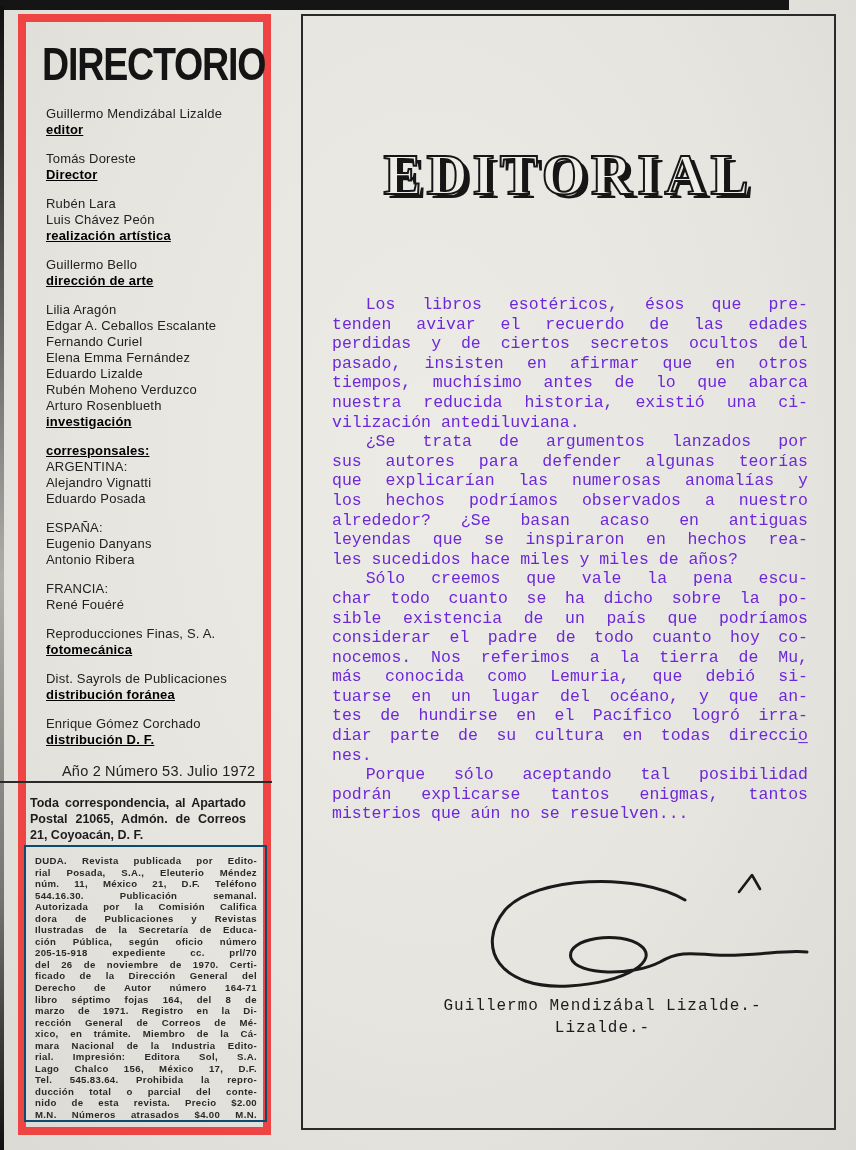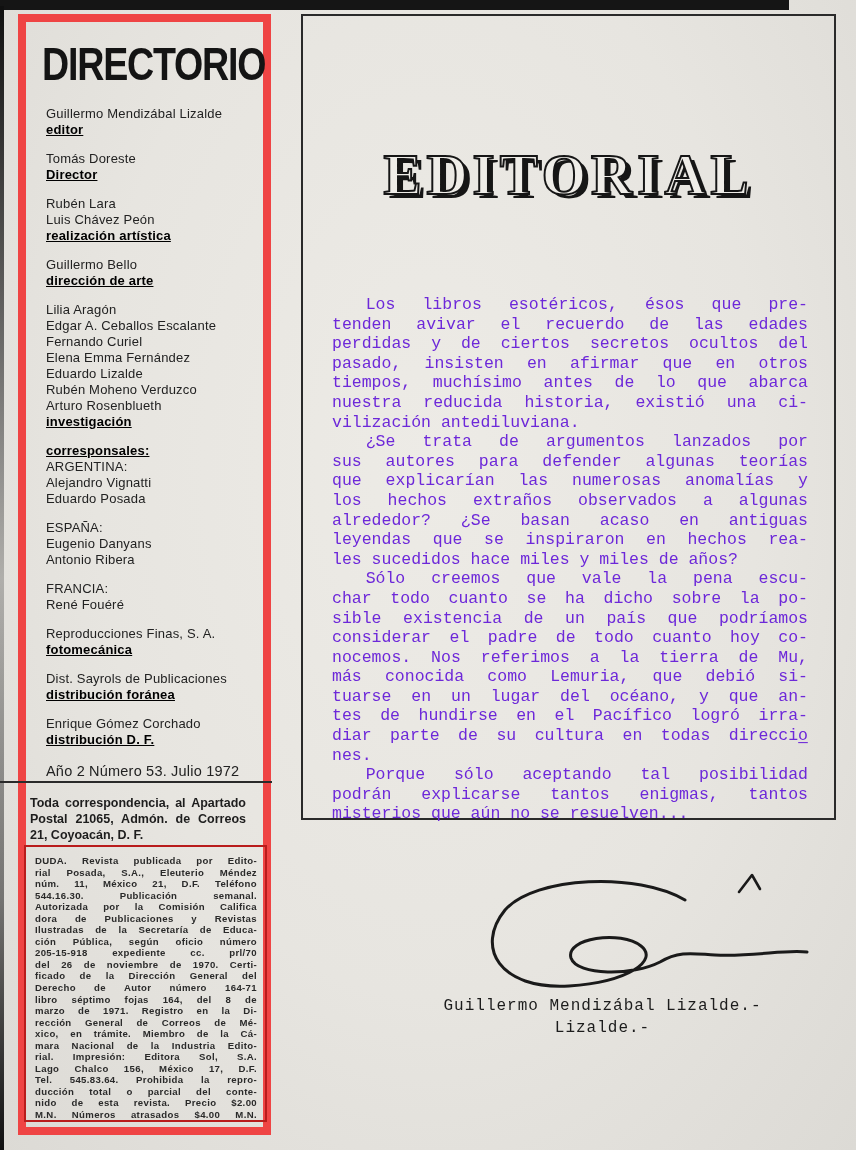--- a/index.html
+++ b/index.html
@@ -15,33 +15,33 @@
 
   
   .dir-panel{position:absolute;left:18px;top:14px;width:253px;height:1121px;
     border:8px solid #ef4444;box-sizing:border-box;}
   .dir-heading{margin:14px 0 0 16px;font-size:47px;font-weight:bold;letter-spacing:-1.5px;
     transform:scaleX(.8);transform-origin:left center;white-space:nowrap;color:#141414;}
   .dir-groups{margin:15px 0 0 20px;width:218px;}
   .dir-group{margin-bottom:13px;}
   .dir-line{font-size:13px;line-height:16px;letter-spacing:.2px;color:#222;}
   .dir-line.bold{font-weight:bold;color:#000000;text-decoration:underline;}
-  .issue-line{position:absolute;left:20px;top:741px;font-size:14.5px;letter-spacing:.2px;color:#222;}
+  .issue-line{position:absolute;left:36px;top:741px;font-size:14.5px;letter-spacing:.2px;color:#222;}
   .rule{position:absolute;left:0;top:781px;width:272px;height:2px;background:#2a2a2a;}
   .corr{position:absolute;left:30px;top:795px;width:216px;font-weight:bold;
     font-size:12.5px;line-height:16px;color:#1d1d1d;}
   .corr .jline{text-align:justify;text-align-last:justify;}
   .corr .jline.noj{text-align-last:left;}
   .legal-box{position:absolute;left:24px;top:845px;width:243px;height:277px;
-    border:2px solid #b91c1c;box-sizing:border-box;padding:8px 8px 0 9px;}
+    border:2px solid #0c4a6e;box-sizing:border-box;padding:8px 8px 0 9px;}
   .legal-line{font-size:9.6px;line-height:11.55px;font-weight:bold;letter-spacing:.35px;
     color:#2a2a2a;text-align:justify;text-align-last:justify;}
 
   
-  .ed-panel{position:absolute;left:301px;top:14px;width:535px;height:806px;
+  .ed-panel{position:absolute;left:301px;top:14px;width:535px;height:1116px;
     border:2px solid #2a2a2a;box-sizing:border-box;}
   .ed-heading-wrap{margin-top:126px;text-align:center;}
   .ed-heading{display:inline-block;font-family:"Liberation Serif",serif;font-size:57px;
     font-weight:bold;letter-spacing:5px;color:#efede8;
     -webkit-text-stroke:2px #161616;text-shadow:5px 4px 0 #161616;}
   .tw{margin:88px 26px 0 29px;font-family:"Liberation Mono","DejaVu Sans Mono",monospace;
     font-size:16.5px;line-height:19.6px;color:#6d28d9;}
   .tw-line{text-align:justify;text-align-last:justify;}
   .tw-line.noj{text-align-last:left;}
   .tw-line.indent{text-indent:3.4ch;}
@@ -163,21 +163,21 @@
         <div class="tw-line">perdidas y de ciertos secretos ocultos del</div>
         <div class="tw-line">pasado, insisten en afirmar que en otros</div>
         <div class="tw-line">tiempos, muchísimo antes de lo que abarca</div>
         <div class="tw-line">nuestra reducida historia, existió una ci-</div>
         <div class="tw-line noj">vilización antediluviana.</div>
       </div>
       <div class="tw-para">
         <div class="tw-line indent">¿Se trata de argumentos lanzados por</div>
         <div class="tw-line">sus autores para defender algunas teorías</div>
         <div class="tw-line">que explicarían las numerosas anomalías y</div>
-        <div class="tw-line">los hechos extraños observados a algunas</div>
+        <div class="tw-line">los hechos podríamos observados a nuestro</div>
         <div class="tw-line">alrededor? ¿Se basan acaso en antiguas</div>
         <div class="tw-line">leyendas que se inspiraron en hechos rea-</div>
         <div class="tw-line noj">les sucedidos hace miles y miles de años?</div>
       </div>
       <div class="tw-para">
         <div class="tw-line indent">Sólo creemos que vale la pena escu-</div>
         <div class="tw-line">char todo cuanto se ha dicho sobre la po-</div>
         <div class="tw-line">sible existencia de un país que podríamos</div>
         <div class="tw-line">considerar el padre de todo cuanto hoy co-</div>
         <div class="tw-line">nocemos. Nos referimos a la tierra de Mu,</div>

